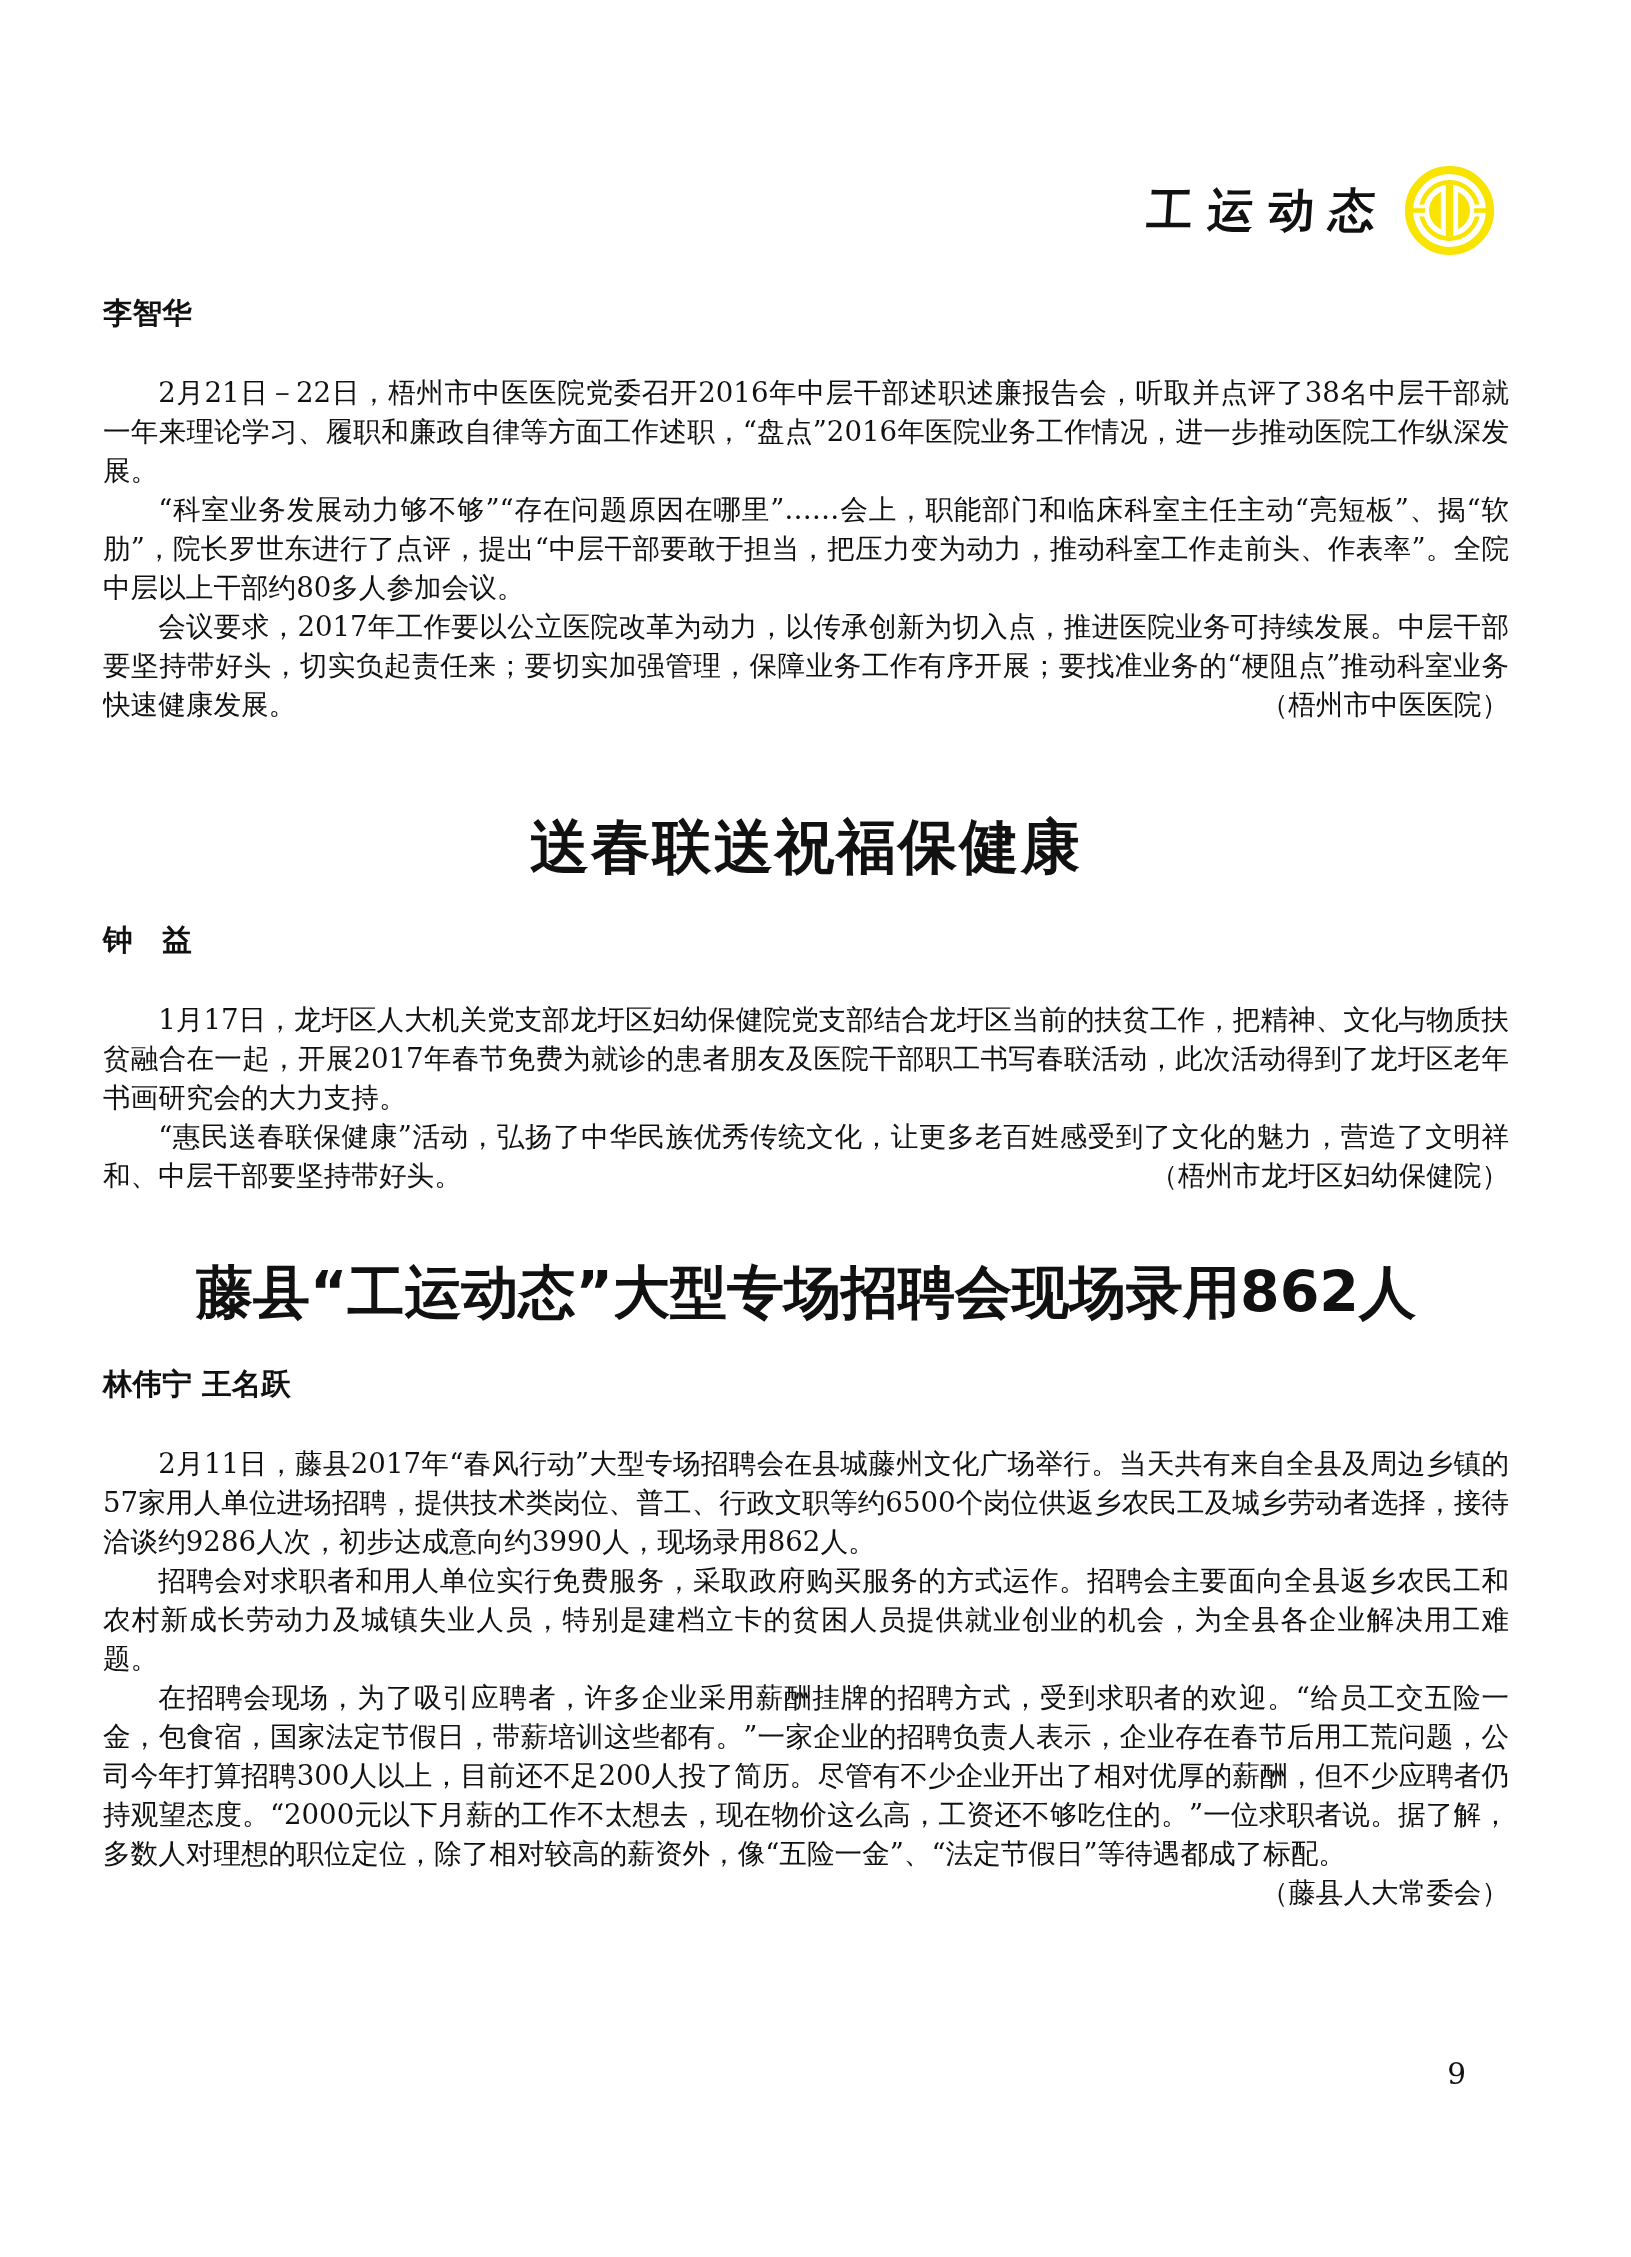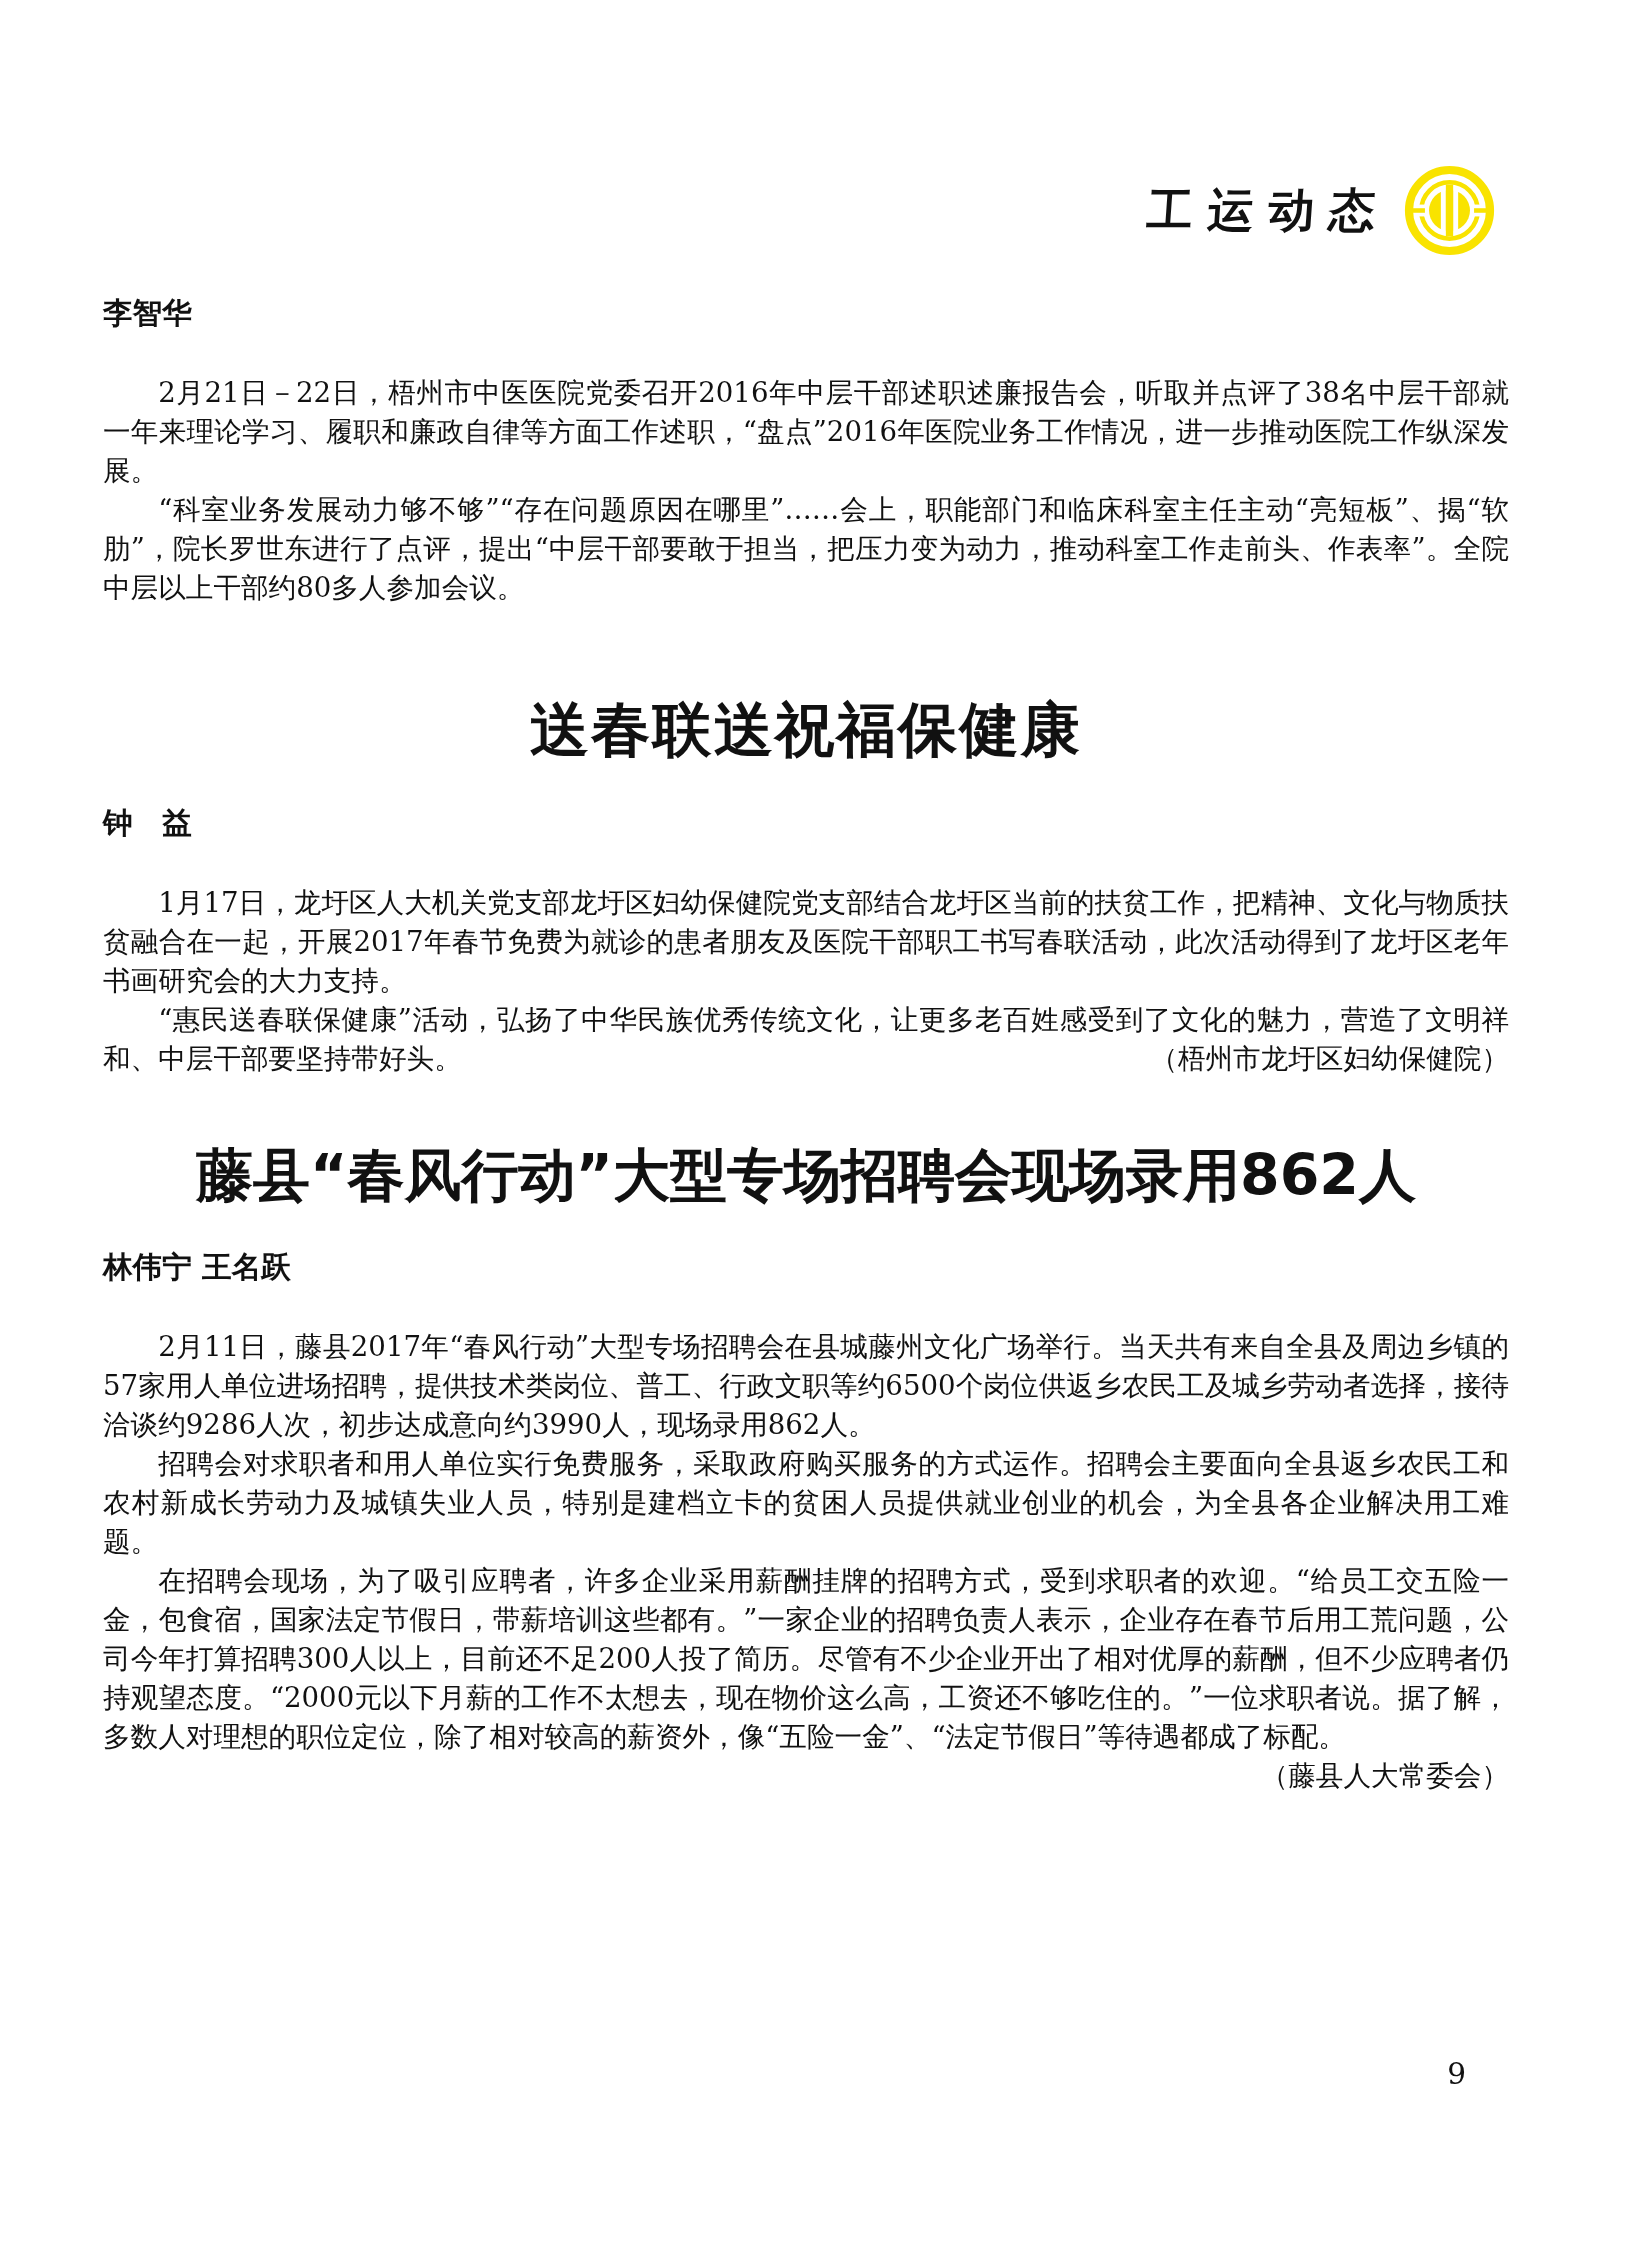--- a/index.html
+++ b/index.html
@@ -93,34 +93,35 @@
     </span>
   </div>
 
   <div class="content">
 
     <section>
       <div class="article-author">李智华</div>
       <div class="article-body">
         <p class="para">2月21日－22日，梧州市中医医院党委召开2016年中层干部述职述廉报告会，听取并点评了38名中层干部就一年来理论学习、履职和廉政自律等方面工作述职，“盘点”2016年医院业务工作情况，进一步推动医院工作纵深发展。</p>
         <p class="para">“科室业务发展动力够不够”“存在问题原因在哪里”……会上，职能部门和临床科室主任主动“亮短板”、揭“软肋”，院长罗世东进行了点评，提出“中层干部要敢于担当，把压力变为动力，推动科室工作走前头、作表率”。全院中层以上干部约80多人参加会议。</p>
+        <p class="para"><span>会议要求，2017年工作要以公立医院改革为动力，以传承创新为切入点，推进医院业务可持续发展。中层干部要坚持带好头，切实负起责任来；要切实加强管理，保障业务工作有序开展；要找准业务的“梗阻点”推动科室业务快速健康发展。</span><span class="attribution">（梧州市中医医院）</span></p>
       </div>
     </section>
 
     <section>
       <h1 class="article-title t-serif title-2">送春联送祝福保健康</h1>
       <div class="article-author">钟　益</div>
       <div class="article-body">
         <p class="para">1月17日，龙圩区人大机关党支部龙圩区妇幼保健院党支部结合龙圩区当前的扶贫工作，把精神、文化与物质扶贫融合在一起，开展2017年春节免费为就诊的患者朋友及医院干部职工书写春联活动，此次活动得到了龙圩区老年书画研究会的大力支持。</p>
         <p class="para"><span>“惠民送春联保健康”活动，弘扬了中华民族优秀传统文化，让更多老百姓感受到了文化的魅力，营造了文明祥和、中层干部要坚持带好头。</span><span class="attribution">（梧州市龙圩区妇幼保健院）</span></p>
       </div>
     </section>
 
     <section>
-      <h1 class="article-title t-sans title-3">藤县“春风行动”大型专场招聘会现场录用862人</h1>
+      <h1 class="article-title t-sans title-3">藤县“工运动态”大型专场招聘会现场录用862人</h1>
       <div class="article-author">林伟宁 王名跃</div>
       <div class="article-body">
         <p class="para">2月11日，藤县2017年“春风行动”大型专场招聘会在县城藤州文化广场举行。当天共有来自全县及周边乡镇的57家用人单位进场招聘，提供技术类岗位、普工、行政文职等约6500个岗位供返乡农民工及城乡劳动者选择，接待洽谈约9286人次，初步达成意向约3990人，现场录用862人。</p>
         <p class="para">招聘会对求职者和用人单位实行免费服务，采取政府购买服务的方式运作。招聘会主要面向全县返乡农民工和农村新成长劳动力及城镇失业人员，特别是建档立卡的贫困人员提供就业创业的机会，为全县各企业解决用工难题。</p>
         <p class="para"><span>在招聘会现场，为了吸引应聘者，许多企业采用薪酬挂牌的招聘方式，受到求职者的欢迎。“给员工交五险一金，包食宿，国家法定节假日，带薪培训这些都有。”一家企业的招聘负责人表示，企业存在春节后用工荒问题，公司今年打算招聘300人以上，目前还不足200人投了简历。尽管有不少企业开出了相对优厚的薪酬，但不少应聘者仍持观望态度。“2000元以下月薪的工作不太想去，现在物价这么高，工资还不够吃住的。”一位求职者说。据了解，多数人对理想的职位定位，除了相对较高的薪资外，像“五险一金”、“法定节假日”等待遇都成了标配。</span><span class="attribution">（藤县人大常委会）</span></p>
       </div>
     </section>
 
   </div>
 

